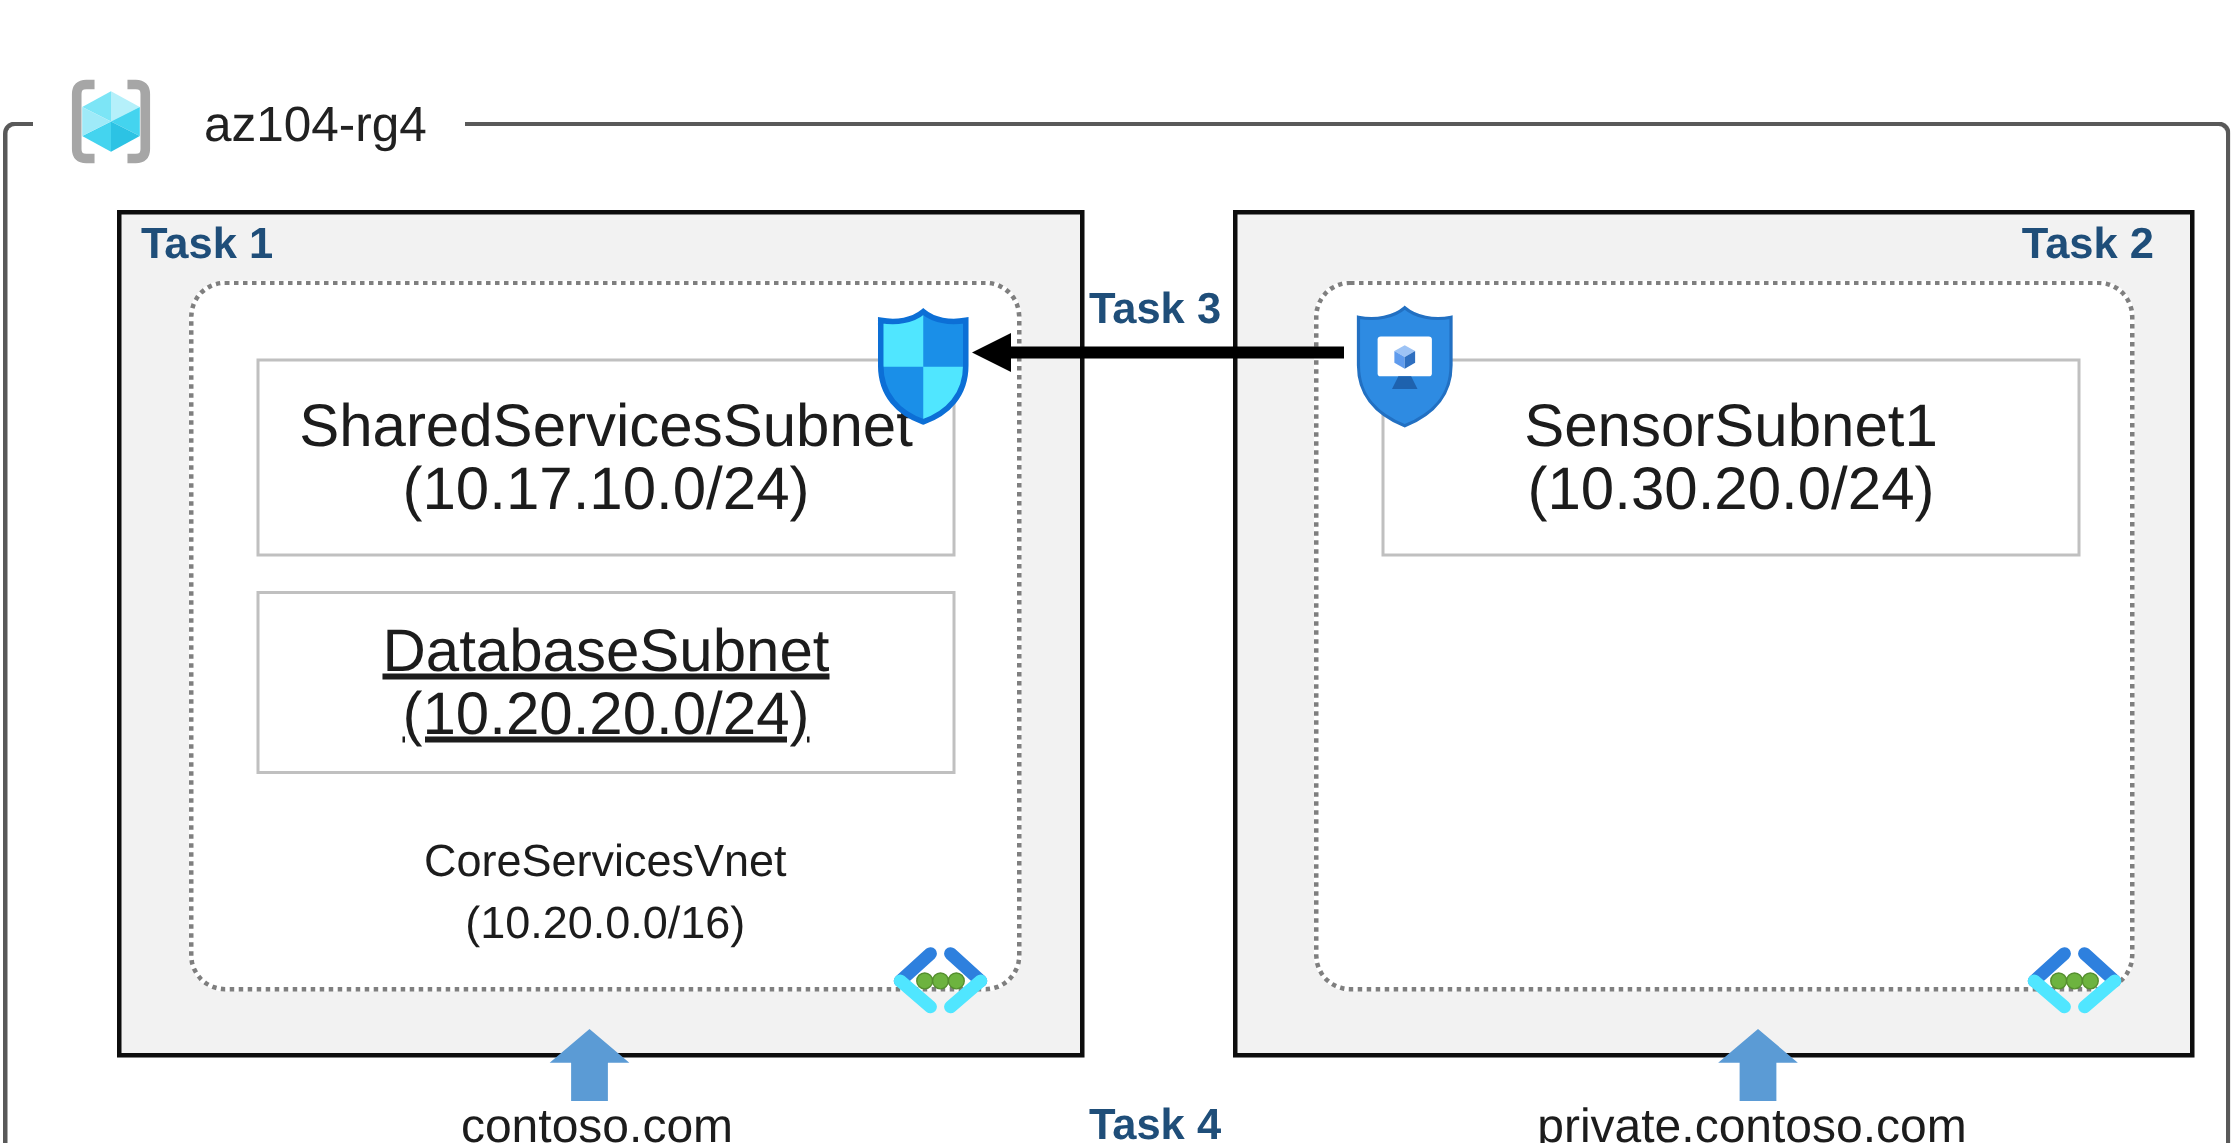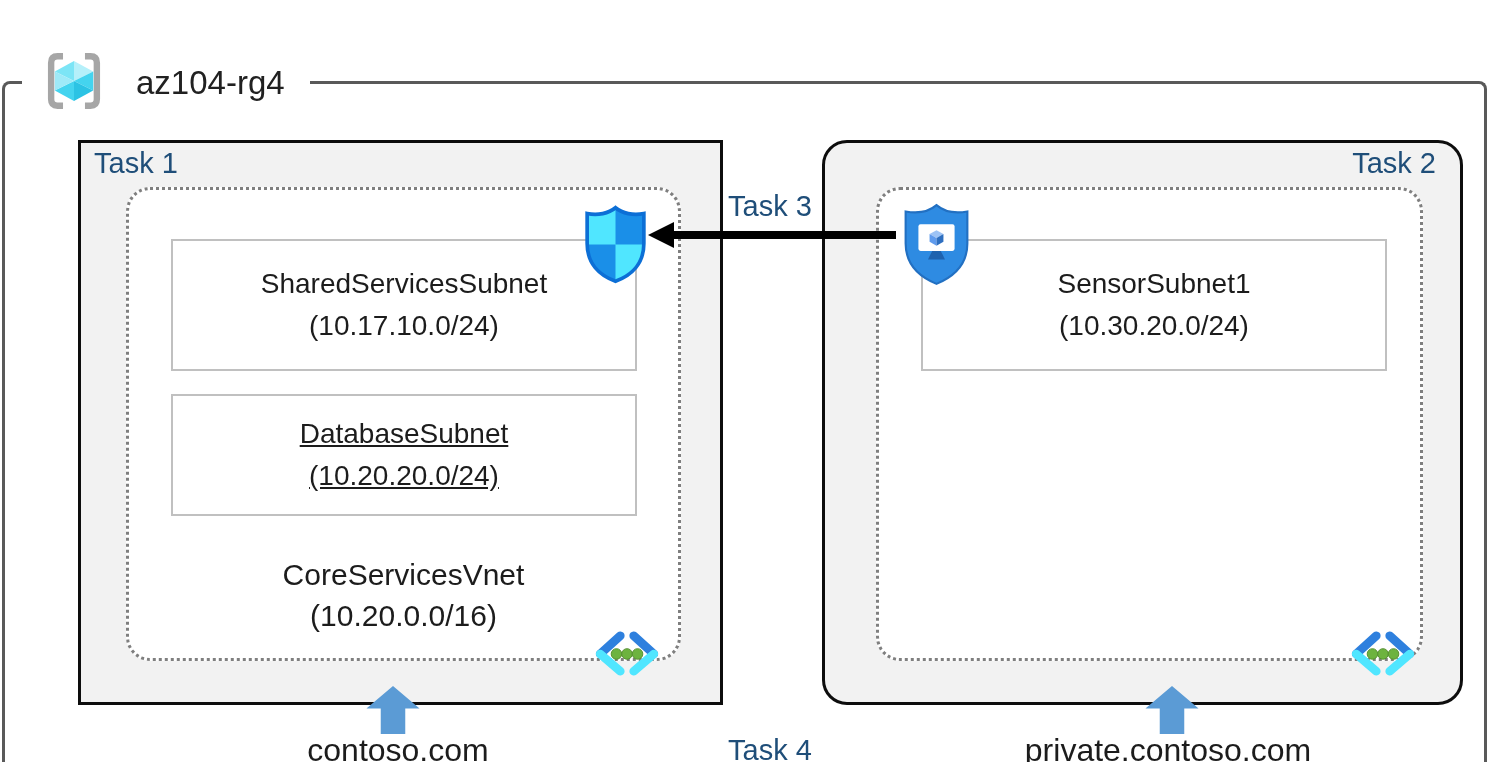--- a/index.html
+++ b/index.html
@@ -14,35 +14,35 @@
     border: 3px solid #595959; border-bottom: 9px solid #383838;
     border-radius: 8px;
   }
   #rg-header-patch { left: 22px; top: 16px; width: 288px; height: 38px; background: #ffffff; }
   #rg-icon { left: 42px; top: 3px; width: 64px; height: 60px; }
   #rg-label { left: 136px; top: 16px; font-size: 33px; color: #212121; white-space: nowrap; }
 
   
   .task-box { top: 92px; height: 565px; background: #f2f2f2; border: 3px solid #0d0d0d; }
   #task1-box { left: 78px; width: 645px; }
-  #task2-box { left: 822px; width: 641px; border-radius: 25px; }
-  .task-label { font-size: 29px; font-weight: normal; color: #1f4e79; white-space: nowrap; }
+  #task2-box { left: 822px; width: 641px; }
+  .task-label { font-size: 29px; font-weight: bold; color: #1f4e79; white-space: nowrap; }
   #task1-label { left: 13px; top: 4px; }
   #task2-label { right: 24px; top: 4px; }
 
   
   .vnet-dashed { top: 44px; height: 474px; background: #ffffff; border: 3px dotted #7f7f7f; border-radius: 24px; }
   #vnet1-dashed { left: 45px; width: 555px; }
   #vnet2-dashed { left: 51px; width: 547px; }
 
   
   .subnet-box {
     left: 42px; width: 466px; background: #ffffff; border: 2px solid #c0c0c0;
     display: flex; flex-direction: column; align-items: center; justify-content: center;
-    font-size: 28px; line-height: 42px; color: #1c1c1c; text-align: center;
+    font-size: 40px; line-height: 42px; color: #1c1c1c; text-align: center;
   }
   .subnet-a { top: 49px; height: 132px; }
   .subnet-b { top: 204px; height: 122px; text-decoration: underline; }
 
   
   .vnet-name-block { left: 0; width: 100%; top: 364px; text-align: center; font-size: 30px; line-height: 41px; color: #1c1c1c; }
 
   
   .vnet-icon-wrap { width: 74px; height: 46px; }
   #vnet1-icon-wrap { left: 461px; top: 440px; }

